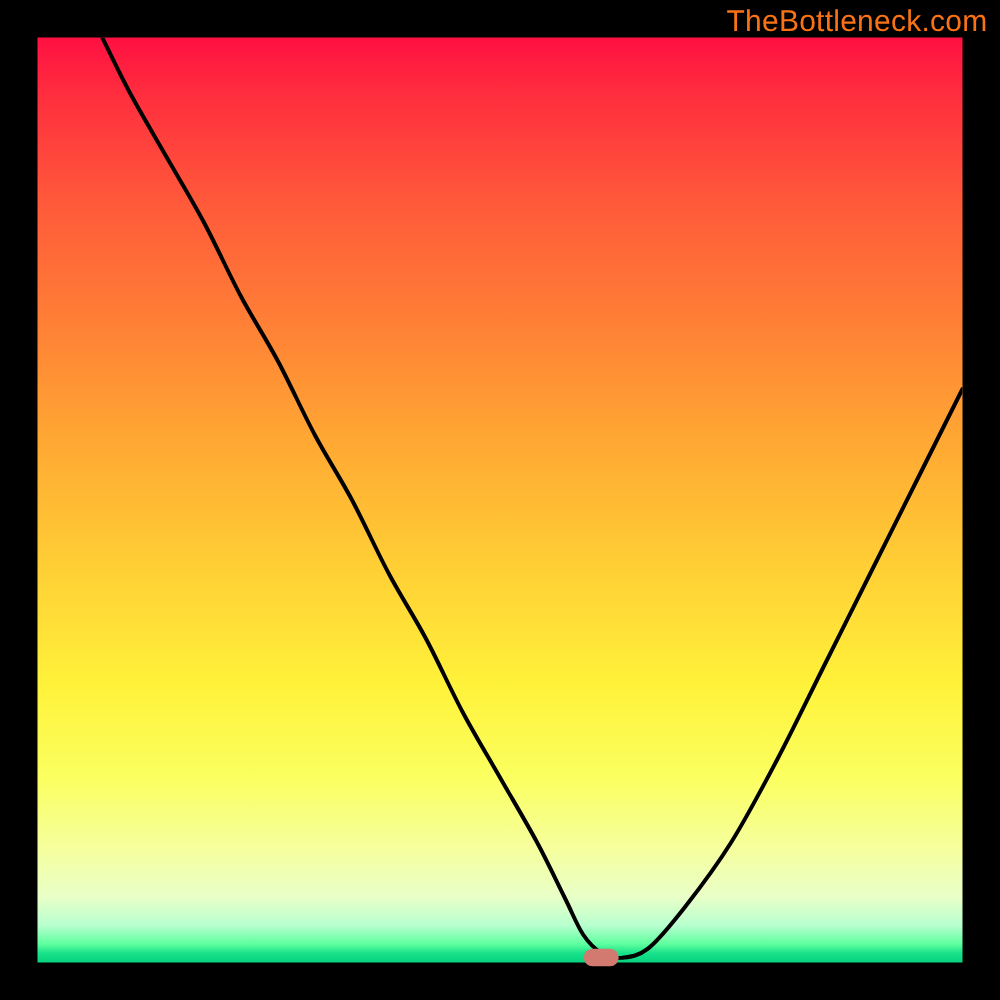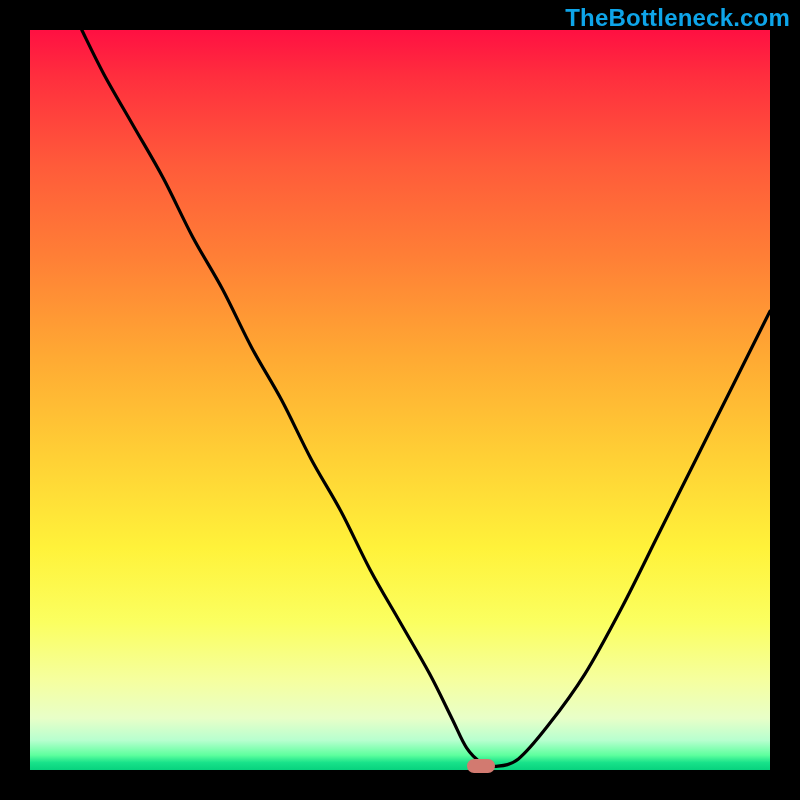--- a/index.html
+++ b/index.html
@@ -14,23 +14,23 @@
   .frame {
     position: relative;
     width: 800px;
     height: 800px;
     background: #000;
   }
   .watermark {
     position: absolute;
     top: 4px;
     right: 10px;
-    color: #0ea5e9;
+    color: #f97316;
     font-size: 24px;
-    font-weight: 700;
+    font-weight: 400;
     letter-spacing: 0.2px;
     z-index: 5;
   }
   .plot-outer {
     position: absolute;
     left: 30px;
     top: 30px;
     width: 740px;
     height: 740px;
     background: #000;

